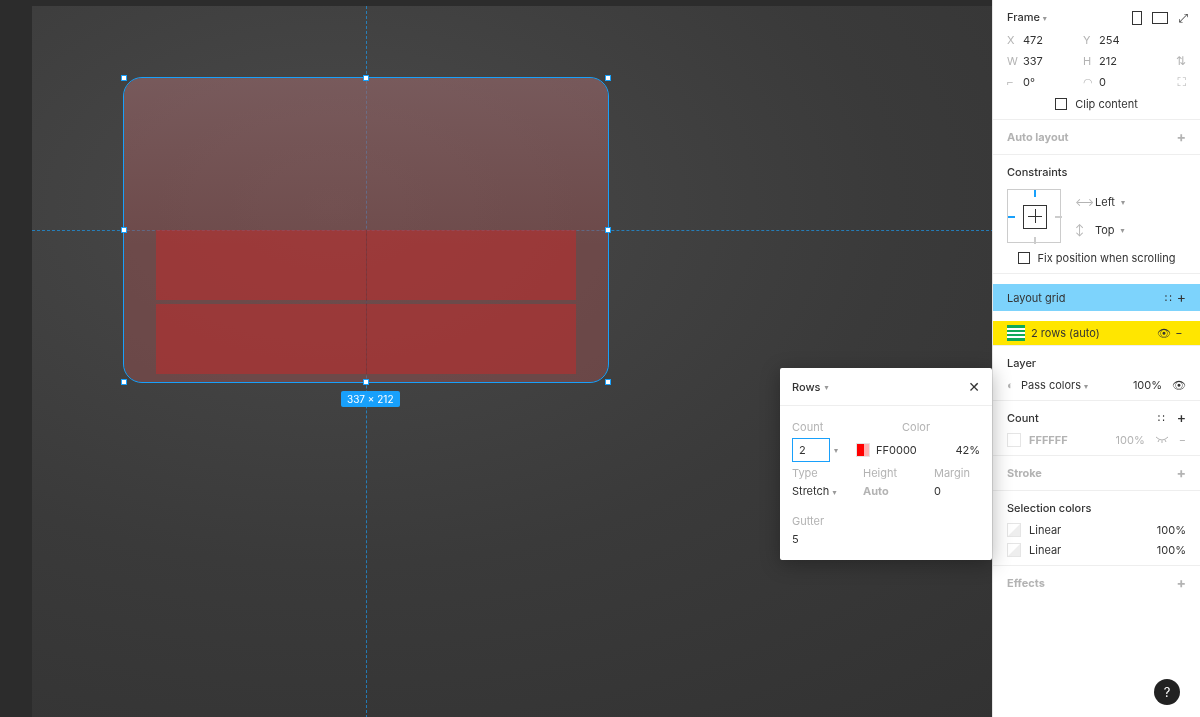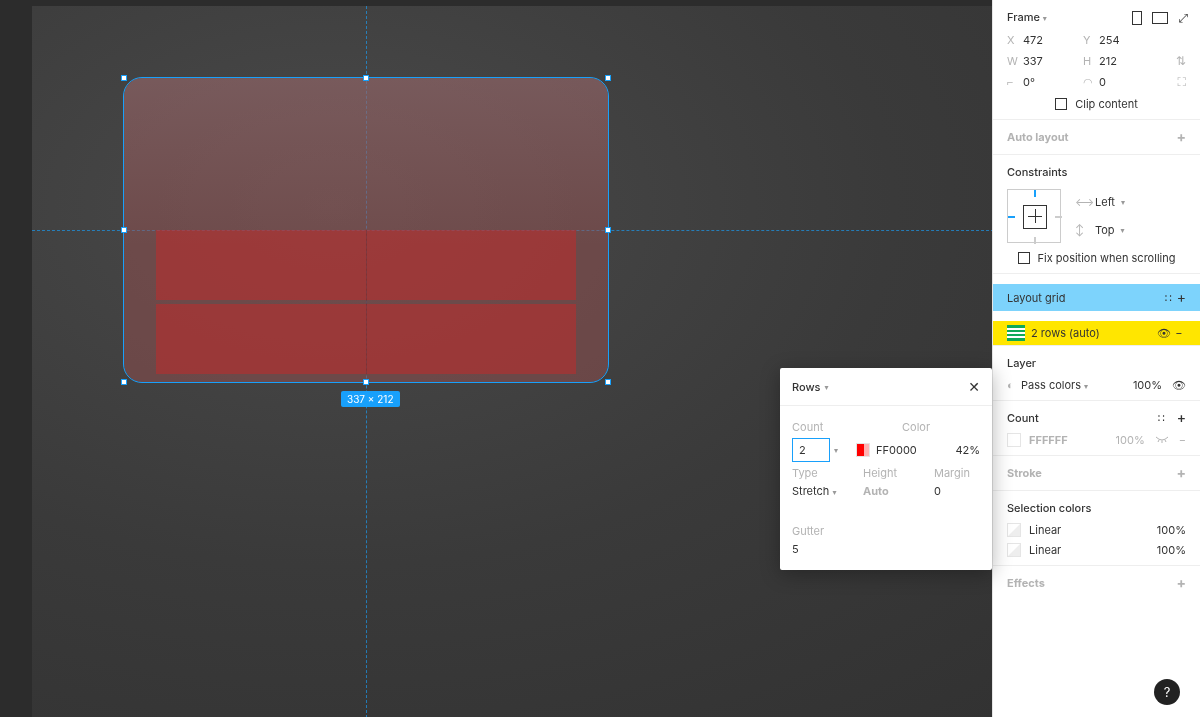--- a/index.html
+++ b/index.html
@@ -304,21 +304,21 @@
     </div>
     <div class="ctlrow">
       <span class="val" style="flex:1">
         <span>Stretch</span>
         <span class="chev">▾</span>
       </span>
       <span class="val muted" style="flex:1">Auto</span>
       <span class="val" style="flex:0 0 46px">0</span>
     </div>
 
-    <div class="labelrow" style="margin-top:26px">
+    <div class="labelrow" style="margin-top:16px">
       <div class="lab">Gutter</div>
     </div>
     <div class="ctlrow">
       <span class="val">5</span>
     </div>
   </div>
 </div>
 
 <div class="inspector">
 

